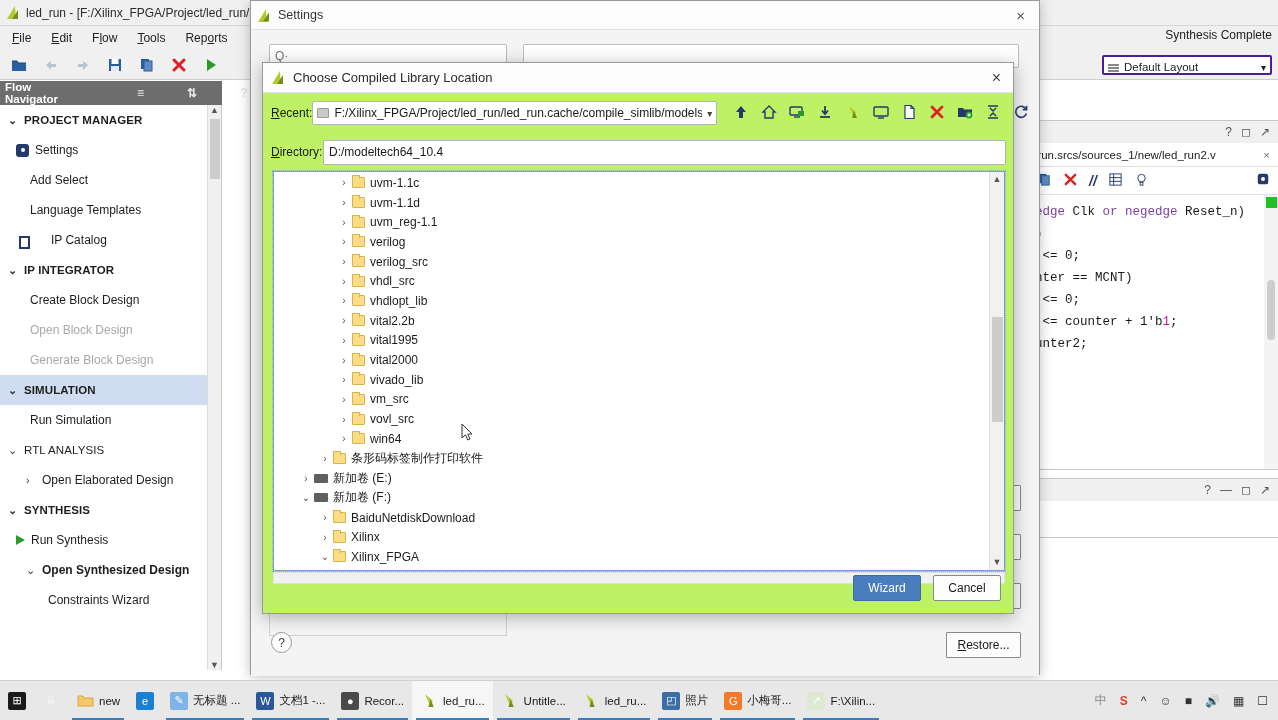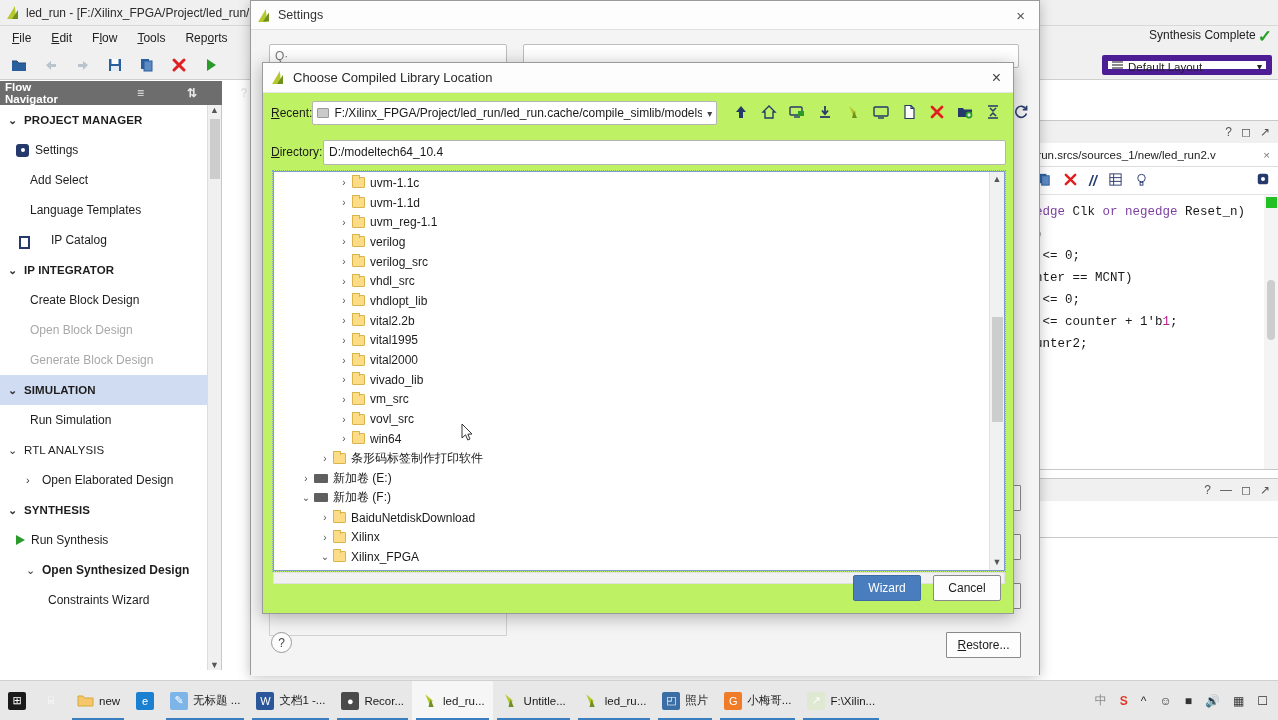--- a/index.html
+++ b/index.html
@@ -40,28 +40,28 @@
   .menubar .mi u{ text-decoration:underline; }
 
   .toolbar{
     position:absolute; left:0; top:50px; width:1278px; height:30px;
     background:#f0f0f0; border-bottom:1px solid #cfcfcf;
     display:flex; align-items:center; padding-left:10px; gap:14px;
   }
   .tbi{ width:18px; height:18px; position:relative; }
 
   .synthbar{
-    position:absolute; right:6px; top:28px; display:flex; gap:2px;
+    position:absolute; right:6px; top:28px; display:flex; align-items:center; gap:14px;flex-direction:column;
   }
   .synthbar .lbl{ font-size:12px; color:#222; }
   .chk{ color:#2aa02a; font-size:17px; line-height:1; font-weight:bold;}
   .layoutsel{
     position:absolute; right:6px; top:55px; width:170px; height:20px;
-    background:#fff; border:6px solid #4c1d95; border-radius:2px;
-    display:flex; align-items:flex-start; padding:0 4px; gap:5px; font-size:11.5px; color:#222;
+    background:#fff; border:2px solid #4c1d95; border-radius:2px;
+    display:flex; align-items:flex-end; padding:0 4px; gap:5px; font-size:11.5px; color:#222;
   }
   .gridicon{ width:11px; height:9px; background:
      linear-gradient(#888 2px, transparent 0) 0 0/11px 3px repeat-y; flex:none;}
 
   
   .fn-header{
     position:absolute; left:0; top:81px; width:222px; height:24px;
     background:#6d6d6d; color:#fff; display:flex; align-items:center;
     padding:0 5px; font-weight:bold; font-size:11.5px;gap:36px;
   }

